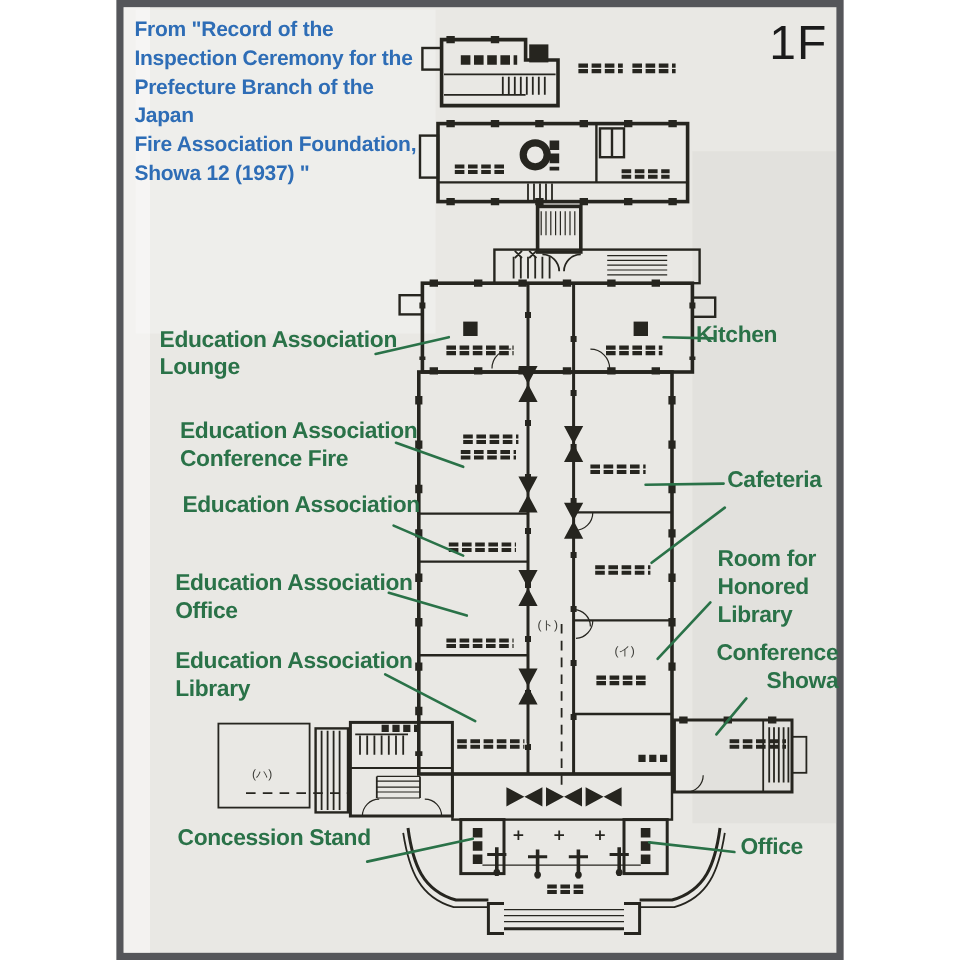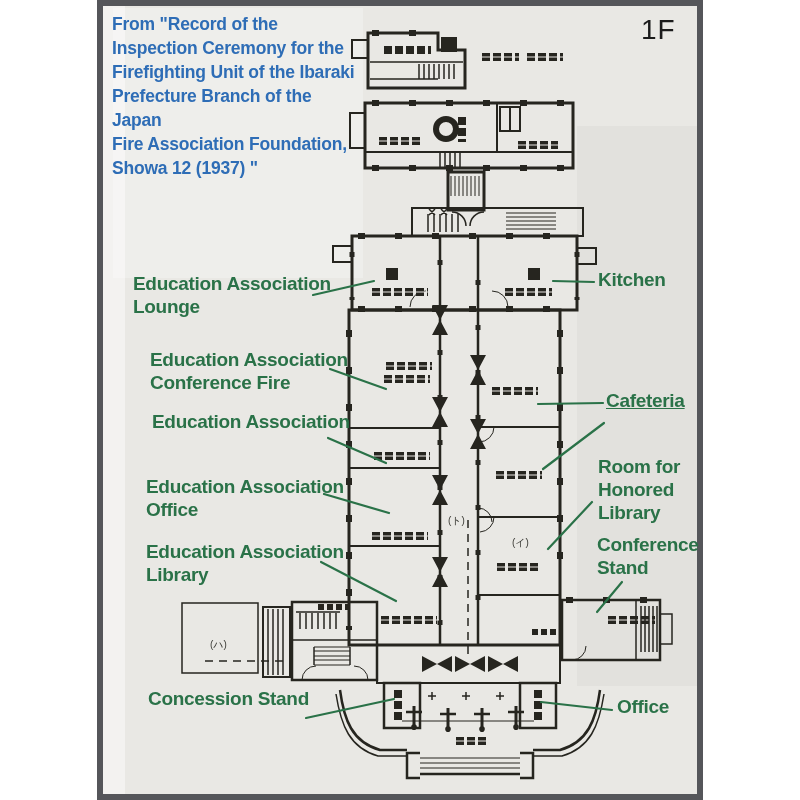--- a/index.html
+++ b/index.html
@@ -41,37 +41,37 @@
   .leader{stroke:var(--annotation-green);stroke-width:2.2;stroke-linecap:round;fill:none;}
   .mark{font-family:"Liberation Sans",sans-serif;font-size:10px;fill:#3a3a35;}
 
   .caption{
     position:absolute;left:112px;top:12px;width:250px;
     color:var(--caption-blue);font-size:17.5px;font-weight:bold;
     line-height:24px;letter-spacing:-0.2px;
   }
   .floor-indicator{
     position:absolute;left:641px;top:14px;color:#1b1b1b;
-    font-size:28px;font-weight:normal;letter-spacing:1px;
+    font-size:40px;font-weight:normal;letter-spacing:1px;
   }
   .label{
     position:absolute;color:var(--annotation-green);
     font-size:19px;font-weight:bold;line-height:23px;letter-spacing:-0.3px;
     white-space:nowrap;
   }
   #lb-lounge{left:133px;top:272px;}
   #lb-conf-edu{left:150px;top:348px;}
   #lb-drawing{left:152px;top:410px;}
   #lb-office-edu{left:146px;top:475px;}
   #lb-library{left:146px;top:540px;}
   #lb-concession{left:148px;top:687px;}
-  #lb-kitchen{left:598px;top:268px;}
-  #lb-cafeteria{left:606px;top:389px;text-decoration:underline;}
+  #lb-kitchen{left:580px;top:268px;}
+  #lb-cafeteria{left:606px;top:389px;}
   #lb-honored{left:598px;top:455px;}
-  #lb-confroom{left:597px;top:533px;}
+  #lb-confroom{left:597px;top:533px;text-align:right;}
   #lb-office{left:617px;top:695px;}
 </style>
 </head>
 <body>
 
 <div class="photo-frame">
   <div class="paper-shade-left"></div>
   <div class="paper-shade-top"></div>
   <div class="paper-shade-right"></div>
 </div>
@@ -220,21 +220,20 @@
     <path class="leader" d="M321 562 L396 601"></path>
     <path class="leader" d="M622 582 L597 612"></path>
     <path class="leader" d="M306 718 L394 699"></path>
     <path class="leader" d="M541 702 L612 710"></path>
   </g>
 </svg>
 
 <div class="caption">
   <div>From "Record of the</div>
   <div>Inspection Ceremony for the</div>
-  <div>Firefighting Unit of the Ibaraki</div>
   <div>Prefecture Branch of the Japan</div>
   <div>Fire Association Foundation,</div>
   <div>Showa 12 (1937) "</div>
 </div>
 
 <div class="floor-indicator">1F</div>
 
 <div class="label" id="lb-lounge">
   <div>Education Association</div>
   <div>Lounge</div>
@@ -256,21 +255,21 @@
   <div>Room for</div>
   <div>Honored</div>
   <div>Library</div>
 </div>
 <div class="label" id="lb-office-edu">
   <div>Education Association</div>
   <div>Office</div>
 </div>
 <div class="label" id="lb-confroom">
   <div>Conference</div>
-  <div>Stand</div>
+  <div>Showa</div>
 </div>
 <div class="label" id="lb-library">
   <div>Education Association</div>
   <div>Library</div>
 </div>
 <div class="label" id="lb-concession">
   <div>Concession Stand</div>
 </div>
 <div class="label" id="lb-office">
   <div>Office</div>

